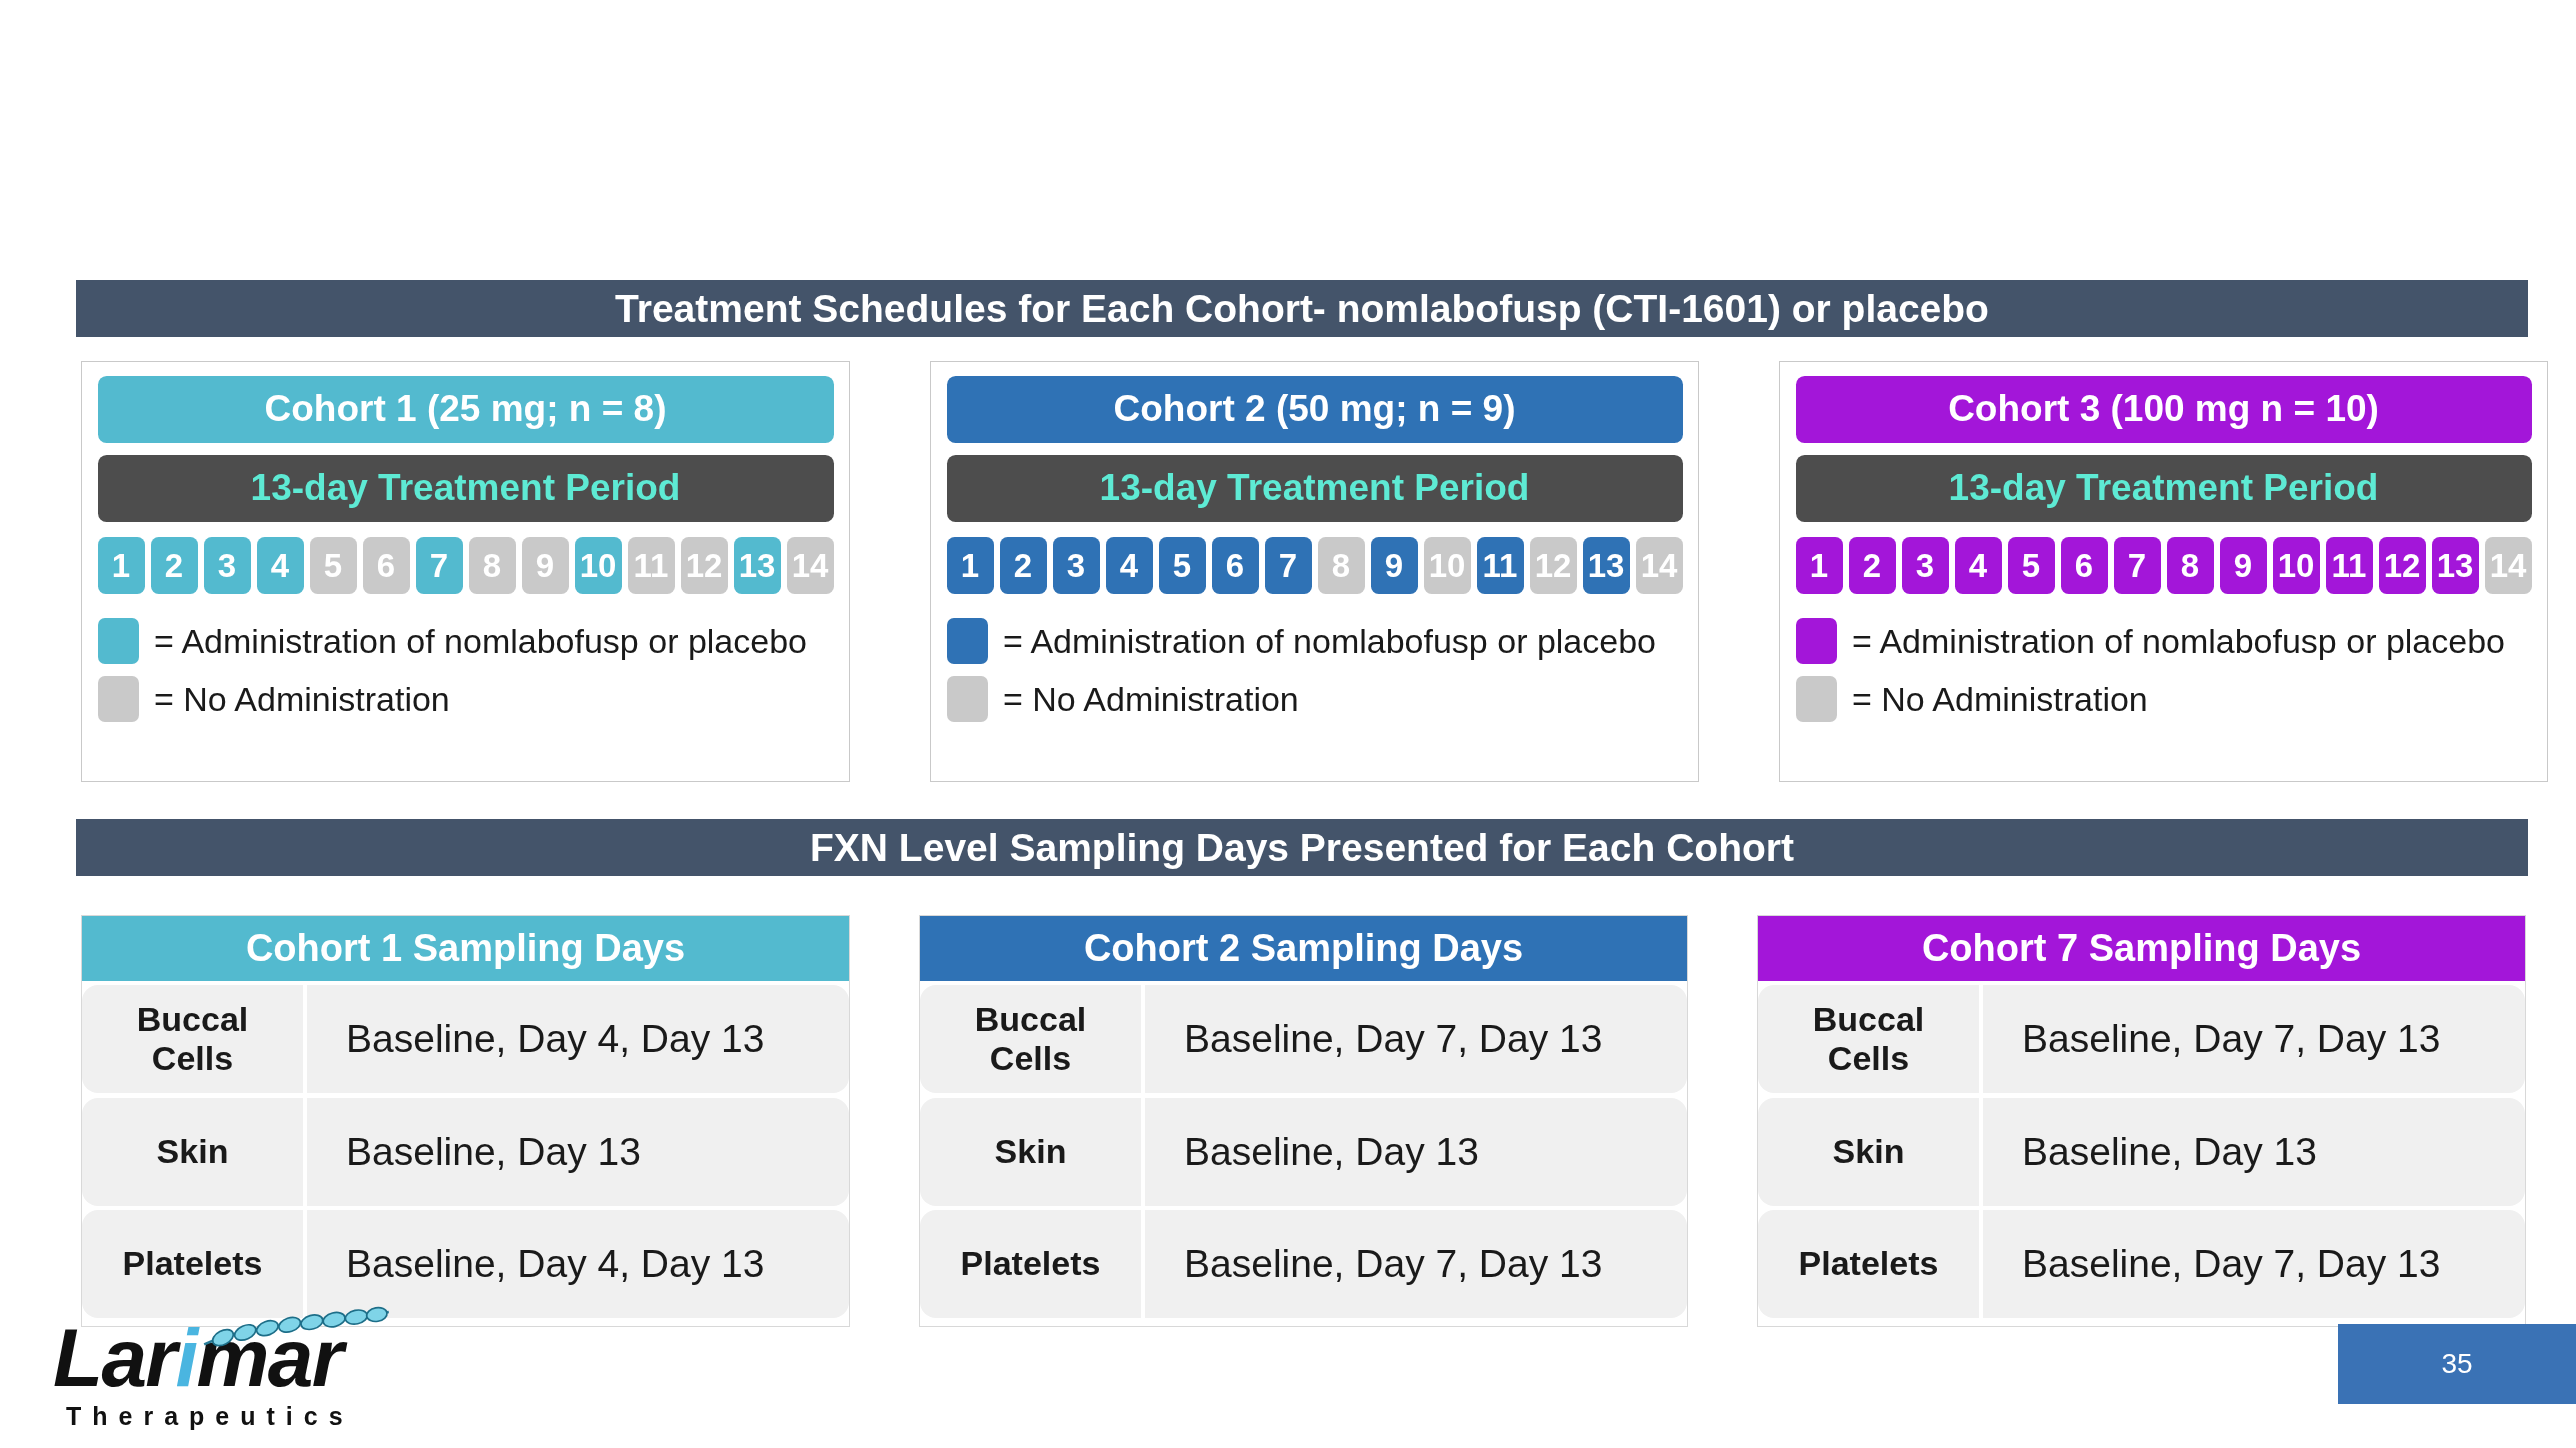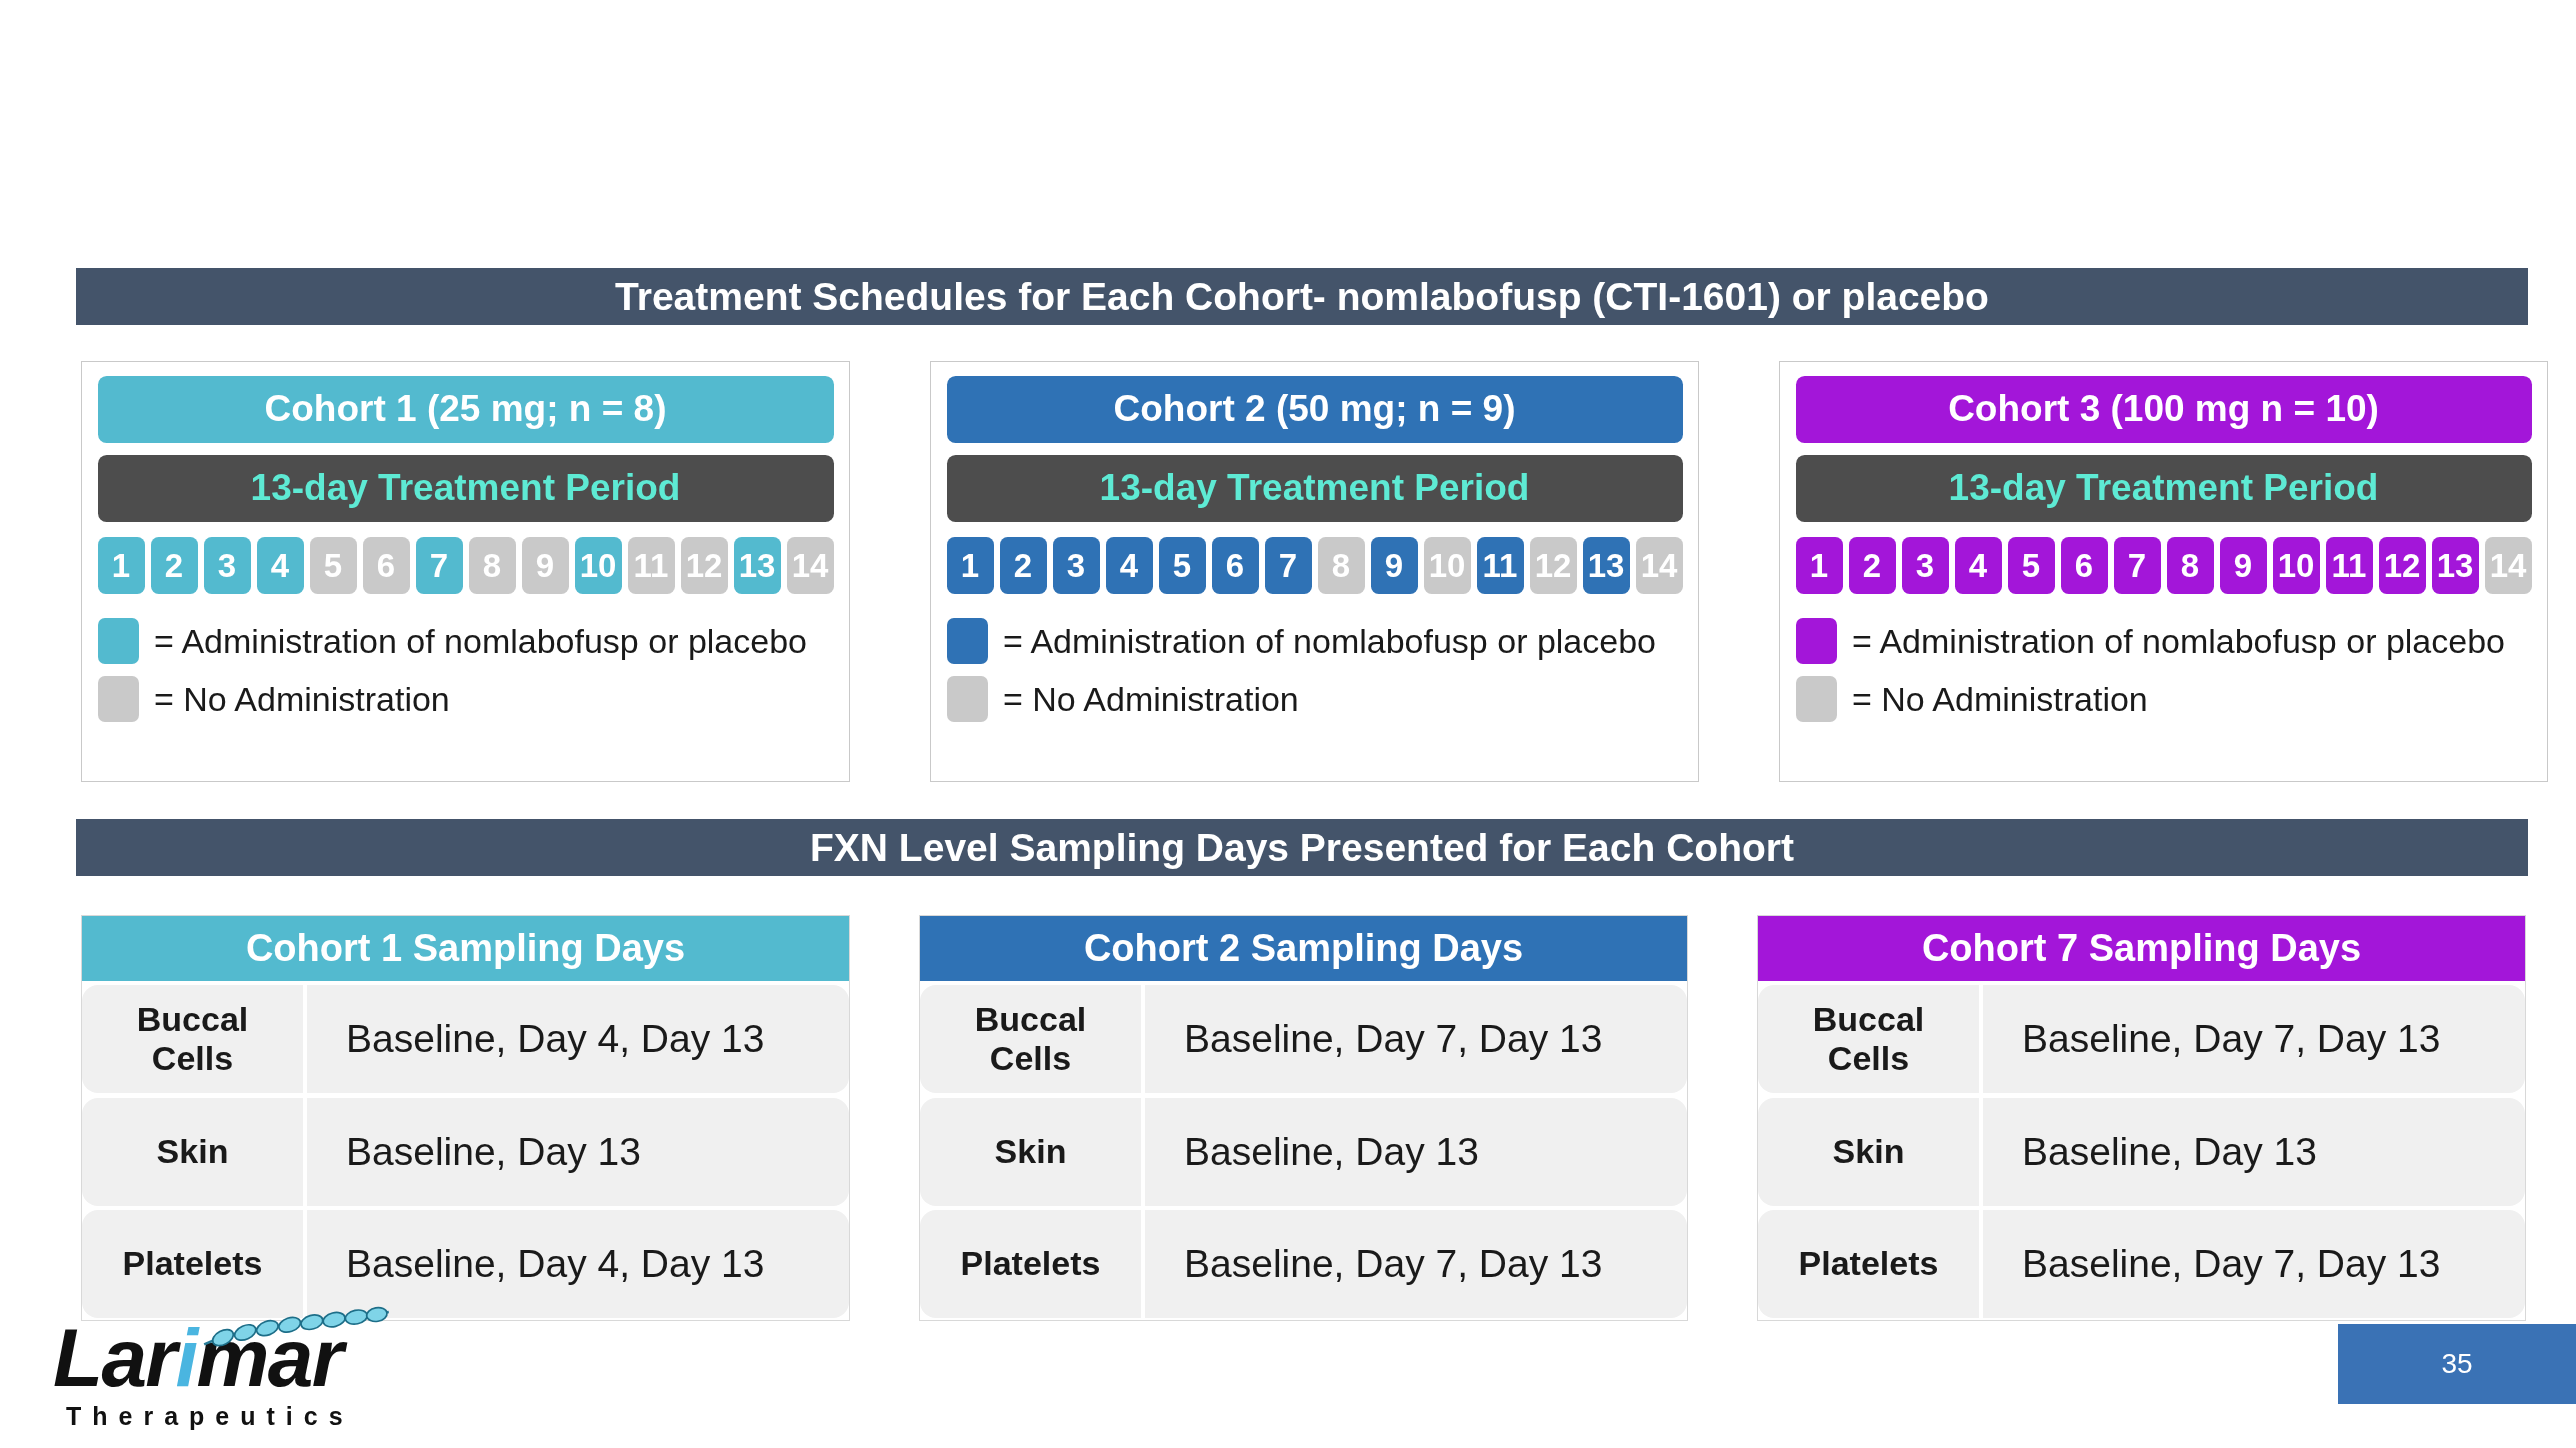--- a/index.html
+++ b/index.html
@@ -5,41 +5,41 @@
   html,body{margin:0;padding:0;background:#fff;}
   .slide{position:relative;width:2576px;height:1449px;background:#ffffff;overflow:hidden;
          font-family:"Liberation Sans", sans-serif;color:#1a1a1a;}
 
   .title{position:absolute;left:100px;top:101px;font-size:88px;font-weight:bold;
          letter-spacing:-0.9px;color:var(--title-teal);white-space:nowrap;}
 
   .banner{position:absolute;left:76px;width:2452px;height:57px;background:var(--banner-slate);
           color:#fff;font-weight:bold;font-size:39px;display:flex;align-items:center;justify-content:center;
           white-space:nowrap;}
-  .banner.treatment{top:268px;}
+  .banner.treatment{top:280px;}
   .banner.sampling{top:819px;}
 
   .panel-row{position:absolute;left:81px;top:361px;display:flex;gap:80px;}
   .panel{box-sizing:border-box;width:769px;height:421px;background:#fff;border:1.7px solid #c9c9c9;
          padding:13.7px 15.5px 0 15.5px;}
   .cohort-header{height:67px;border-radius:8.6px;display:flex;align-items:center;justify-content:center;
                  color:#fff;font-weight:bold;font-size:37px;}
   .treatment-bar{height:67px;margin-top:12px;border-radius:8.6px;background:var(--treatment-gray);
                  display:flex;align-items:center;justify-content:center;color:#5eead4;font-weight:bold;font-size:37px;}
   .days{display:flex;gap:6px;margin-top:15.5px;}
   .day{flex:1;height:57px;border-radius:7.7px;display:flex;align-items:center;justify-content:center;
        color:#fff;font-weight:bold;font-size:33px;}
   .legend{margin-top:24px;display:flex;flex-direction:column;gap:12px;}
   .legend-row{display:flex;align-items:center;gap:15.5px;}
   .chip{width:41px;height:46px;border-radius:6.9px;flex:0 0 auto;}
   .chip-gray{background:var(--no-admin);}
   .legend-text{font-size:34px;color:#1a1a1a;white-space:nowrap;}
 
   .table-row-wrap{position:absolute;left:81px;top:915px;display:flex;gap:69px;}
-  .stable{box-sizing:border-box;width:769px;background:#fff;border:1.7px solid #d8d8d8;padding-bottom:2px;}
+  .stable{box-sizing:border-box;width:769px;background:#fff;border:1.7px solid #d8d8d8;padding-bottom:8px;}
   .stable-header{height:65px;display:flex;align-items:center;justify-content:center;
                  color:#fff;font-weight:bold;font-size:38px;}
   .srow{display:flex;margin-top:4.3px;height:108px;background:var(--row-bg);border-radius:16px;}
   .scell-label{box-sizing:border-box;width:225px;border-right:4.3px solid #fff;display:flex;align-items:center;
                justify-content:center;text-align:center;font-weight:bold;font-size:34px;line-height:1.15;
                padding:0 17px;}
   .scell-value{flex:1;display:flex;align-items:center;font-size:39px;padding-left:39px;white-space:nowrap;}
 
   .logo{position:absolute;left:53px;top:1317px;}
   .brand{position:relative;font-size:82px;font-weight:bold;font-style:italic;letter-spacing:-1.7px;

